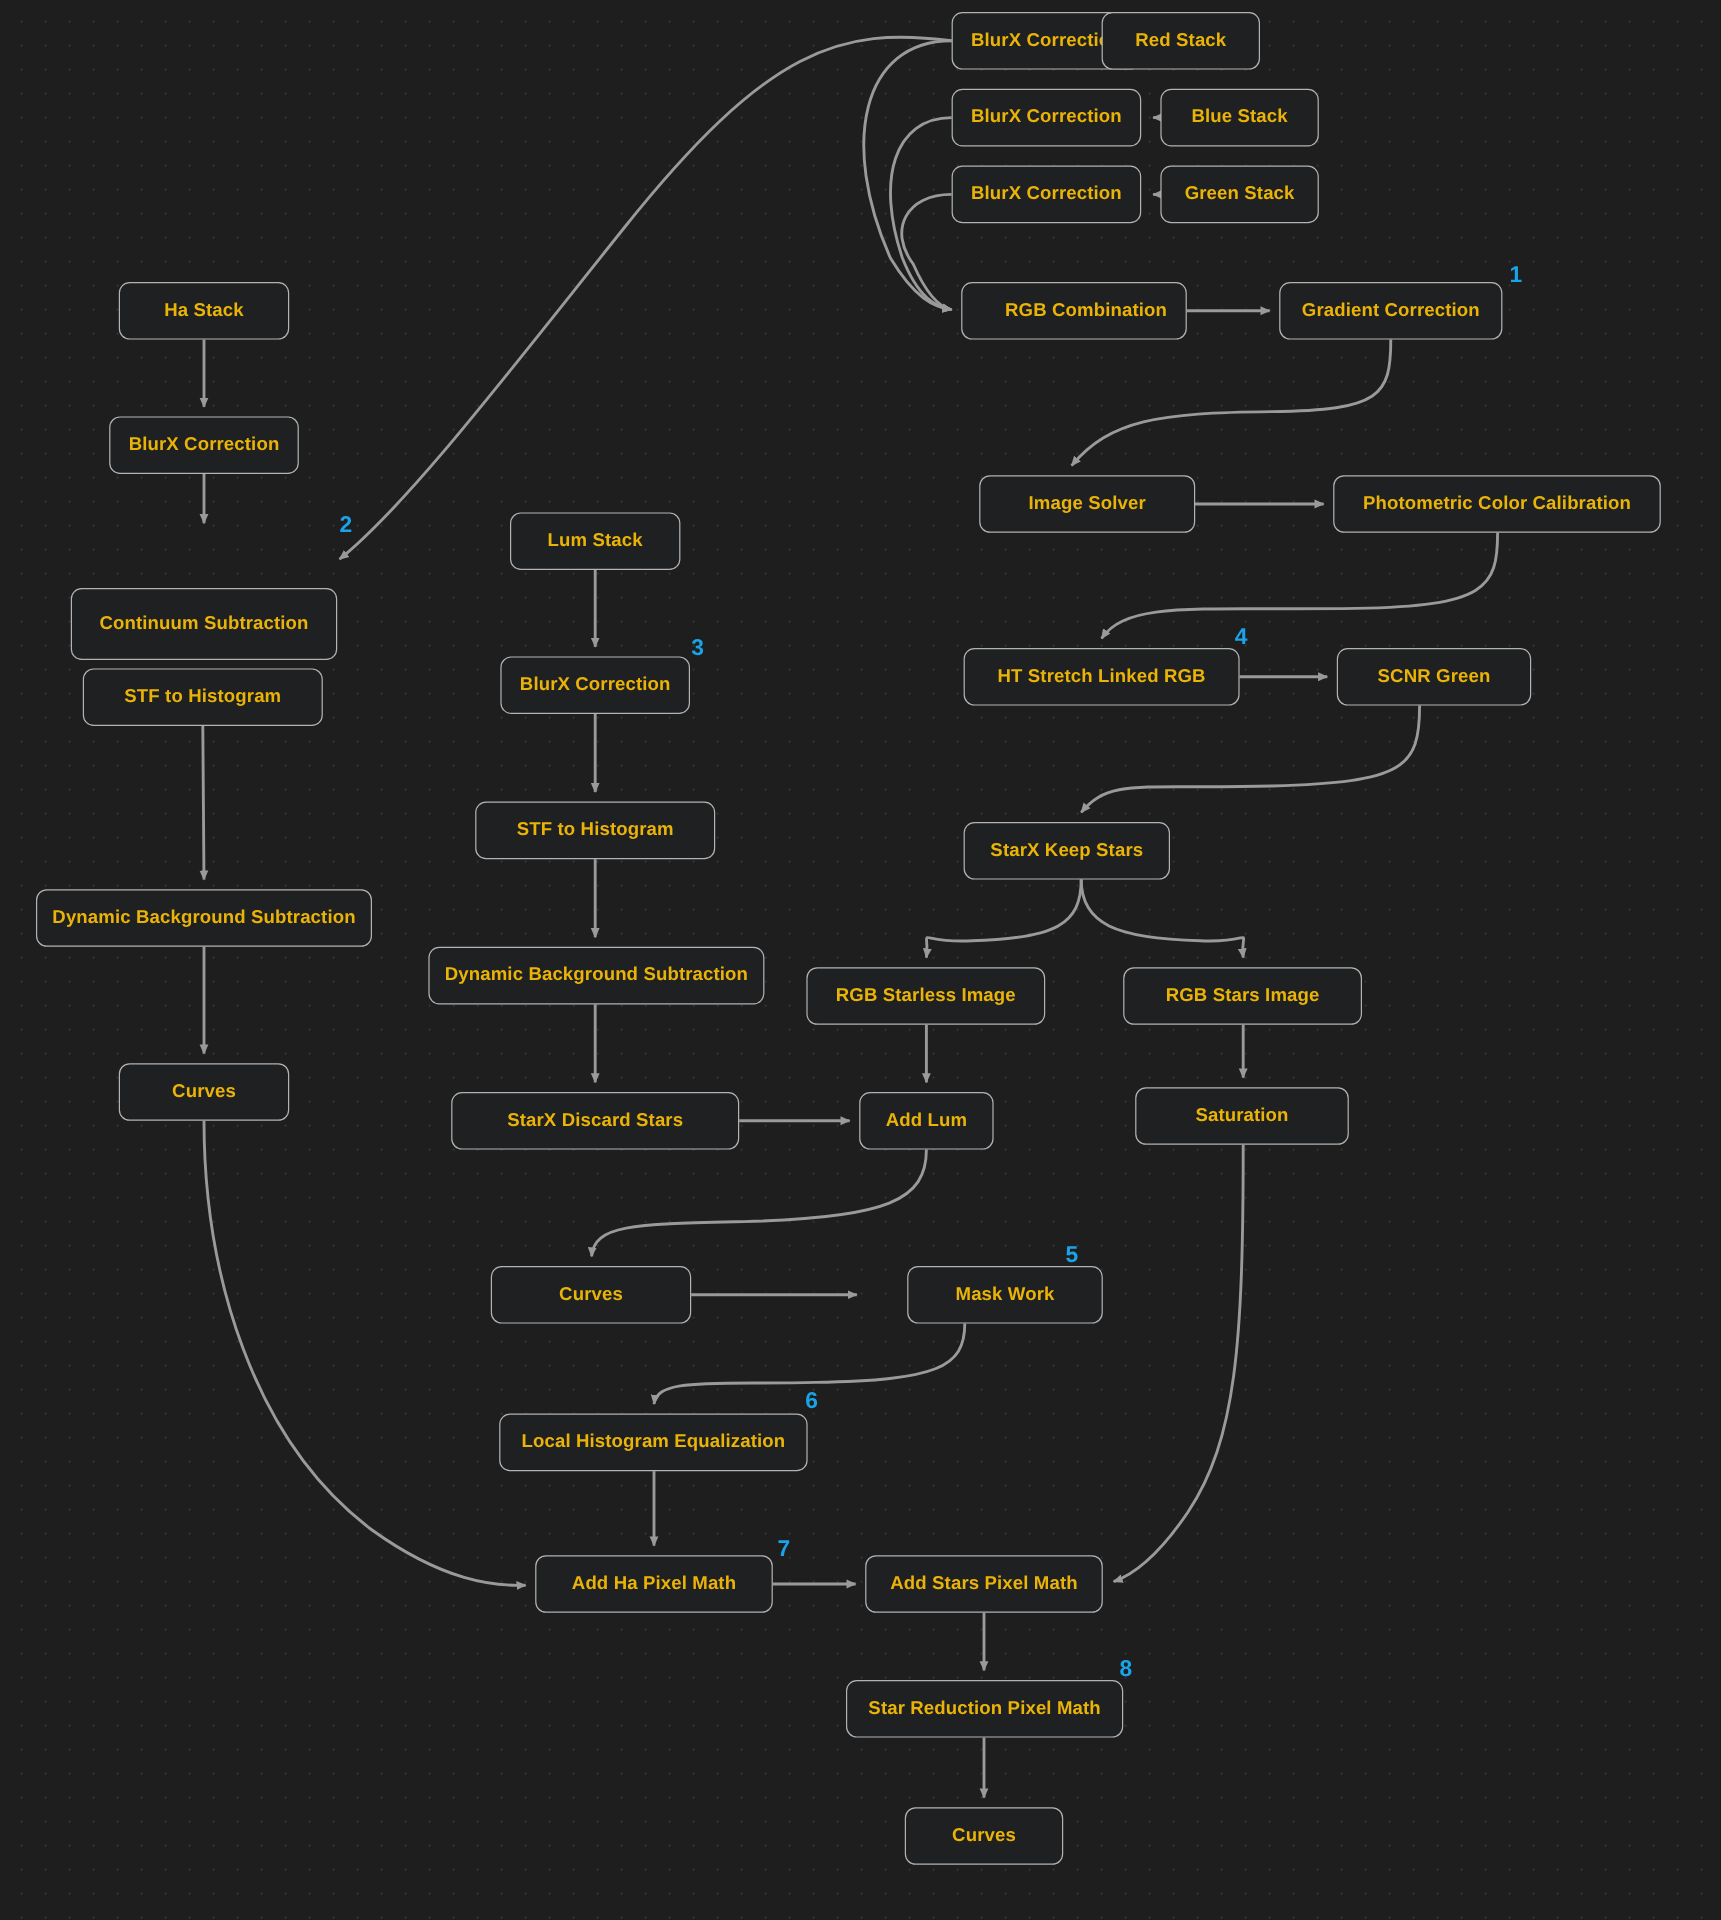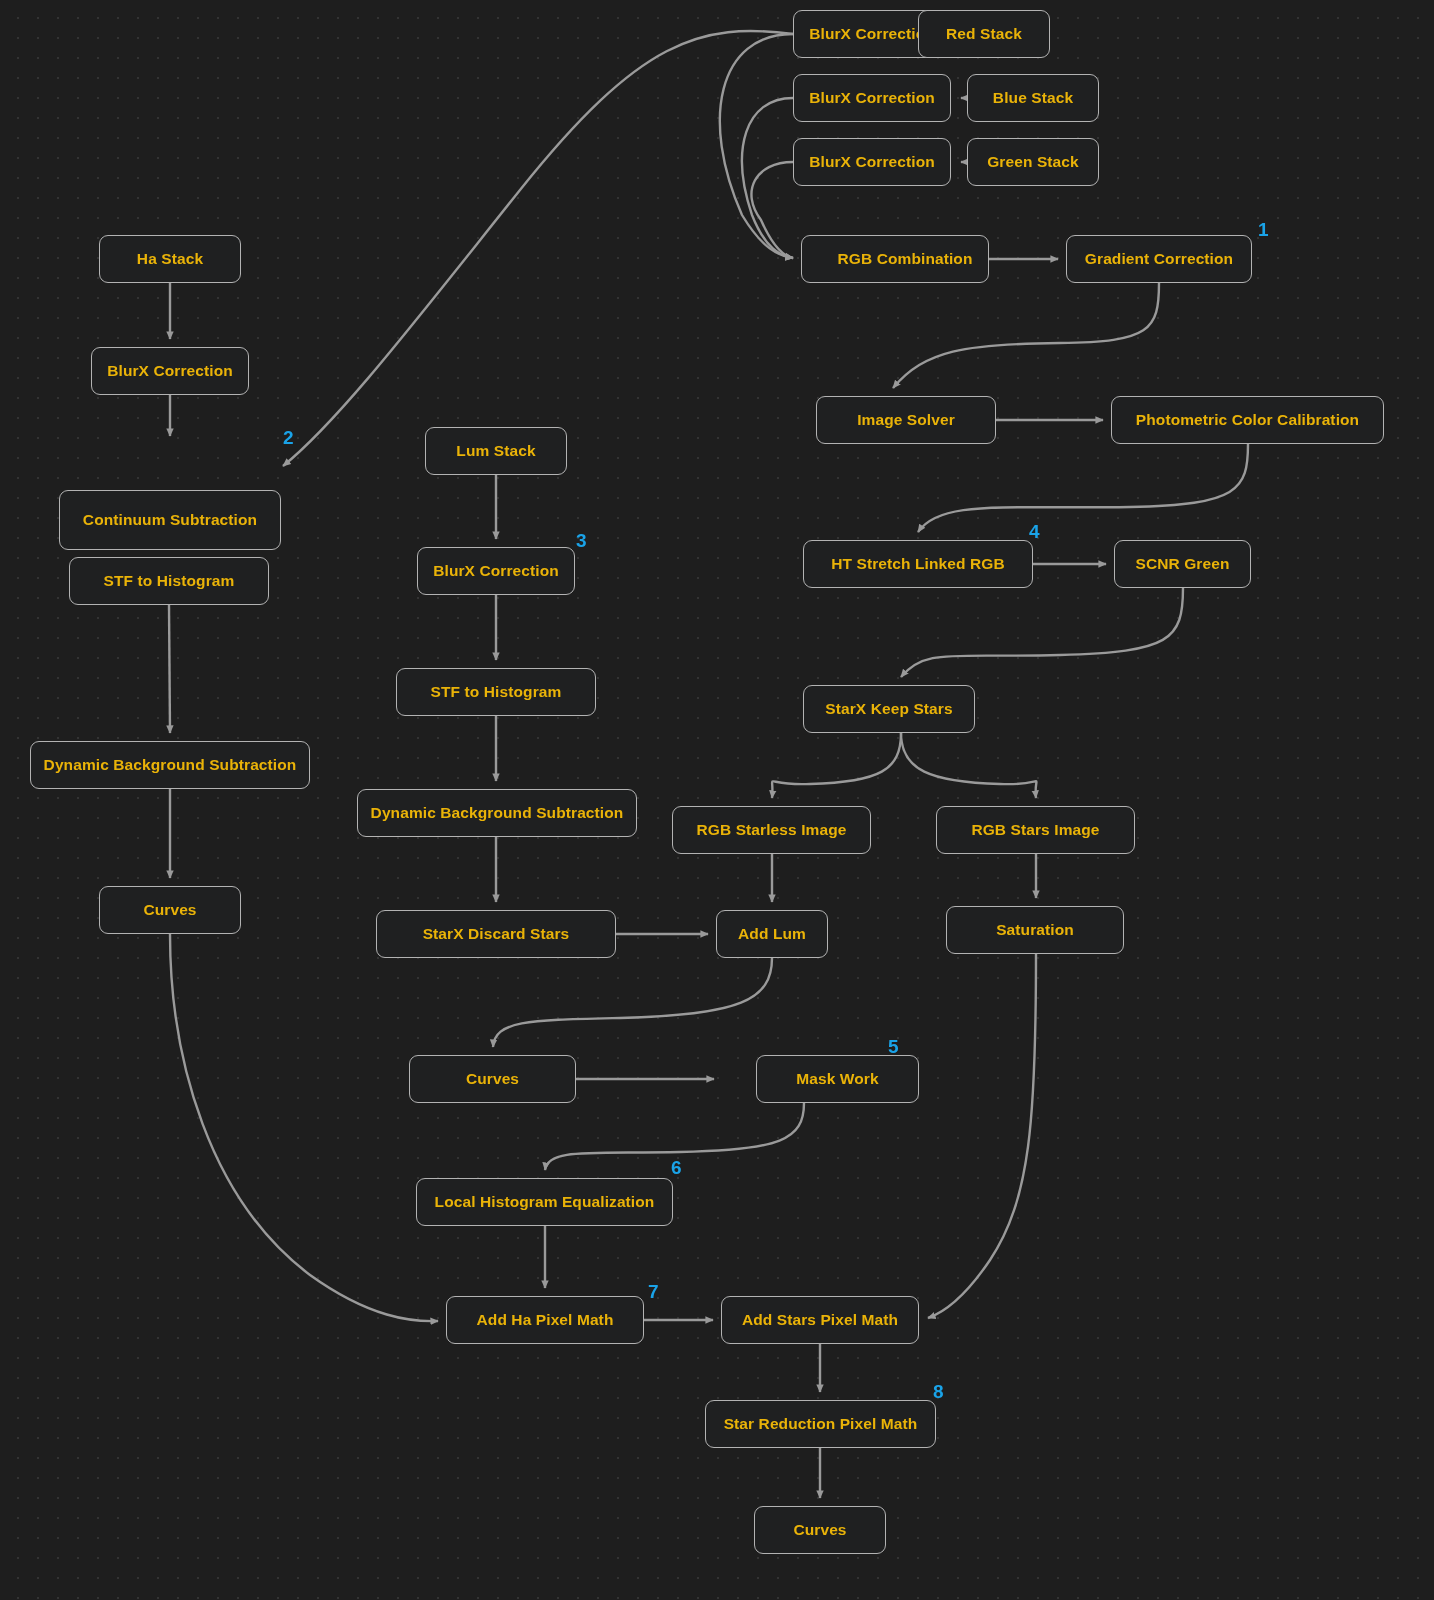--- a/index.html
+++ b/index.html
@@ -121,21 +121,21 @@
       <div class="node" style="left: 1066px; top: 235px; width: 186px; height: 48px;">Gradient Correction</div>
       <div class="node" style="left: 99px; top: 235px; width: 142px; height: 48px;">Ha Stack</div>
       <div class="node" style="left: 91px; top: 347px; width: 158px; height: 48px;">BlurX Correction</div>
       <div class="node" style="left: 59px; top: 444px; width: 222px; height: 60px; margin-top: 46px;">Continuum Subtraction</div>
       <div class="node" style="left: 425px; top: 427px; width: 142px; height: 48px;">Lum Stack</div>
       <div class="node" style="left: 788px; top: 396px; width: 180px; height: 48px; margin-left: 28px;">Image Solver</div>
       <div class="node" style="left: 1111px; top: 396px; width: 273px; height: 48px;">Photometric Color Calibration</div>
       <div class="node" style="left: 69px; top: 557px; width: 200px; height: 48px;">STF to Histogram</div>
       <div class="node" style="left: 417px; top: 547px; width: 158px; height: 48px;">BlurX Correction</div>
       <div class="node" style="left: 803px; top: 540px; width: 230px; height: 48px;">HT Stretch Linked RGB</div>
-      <div class="node" style="left: 1114px; top: 540px; width: 137px; height: 48px;">SCNR Green</div>
+      <div class="node" style="left: 1114px; top: 540px; width: 162px; height: 48px;">SCNR Green</div>
       <div class="node" style="left: 396px; top: 668px; width: 200px; height: 48px;">STF to Histogram</div>
       <div class="node" style="left: 803px; top: 685px; width: 172px; height: 48px;">StarX Keep Stars</div>
       <div class="node" style="left: 30px; top: 741px; width: 280px; height: 48px;">Dynamic Background Subtraction</div>
       <div class="node" style="left: 672px; top: 806px; width: 199px; height: 48px;">RGB Starless Image</div>
       <div class="node" style="left: 936px; top: 806px; width: 199px; height: 48px;">RGB Stars Image</div>
       <div class="node" style="left: 357px; top: 789px; width: 280px; height: 48px;">Dynamic Background Subtraction</div>
       <div class="node" style="left: 99px; top: 886px; width: 142px; height: 48px;">Curves</div>
       <div class="node" style="left: 946px; top: 906px; width: 178px; height: 48px;">Saturation</div>
       <div class="node" style="left: 376px; top: 910px; width: 240px; height: 48px;">StarX Discard Stars</div>
       <div class="node" style="left: 716px; top: 910px; width: 112px; height: 48px;">Add Lum</div>

